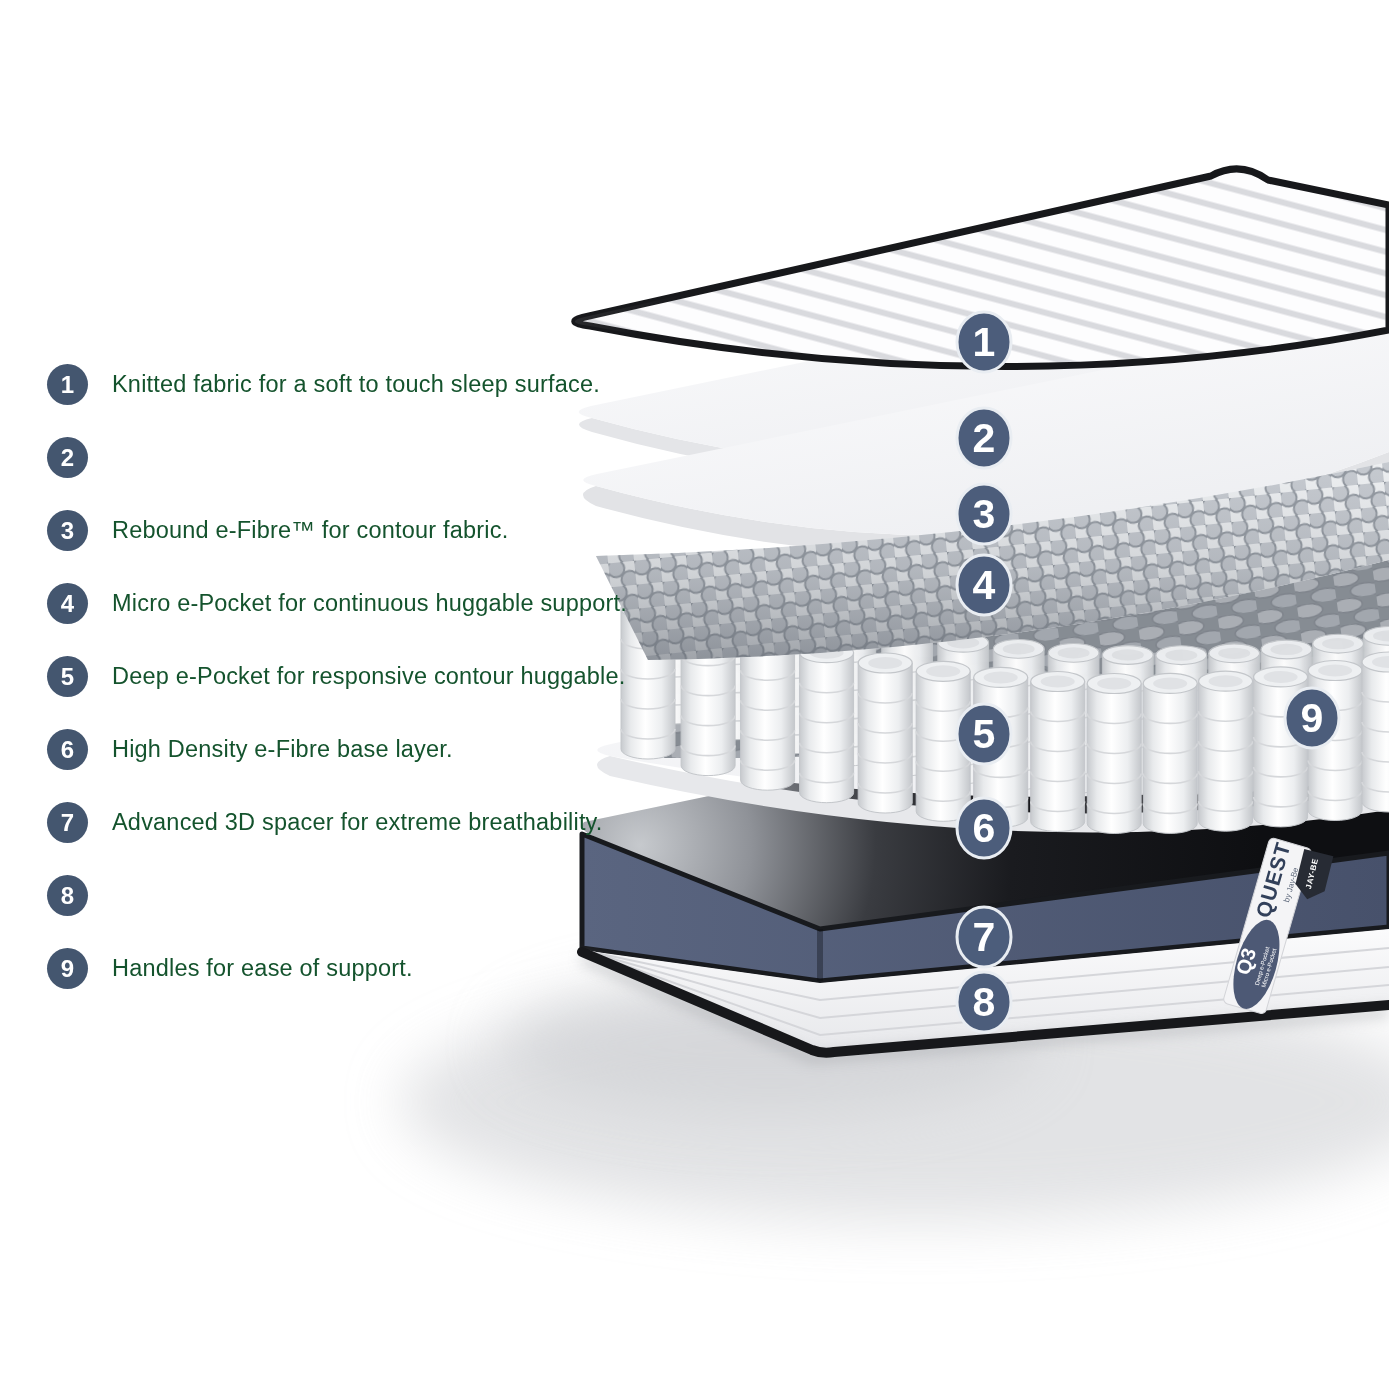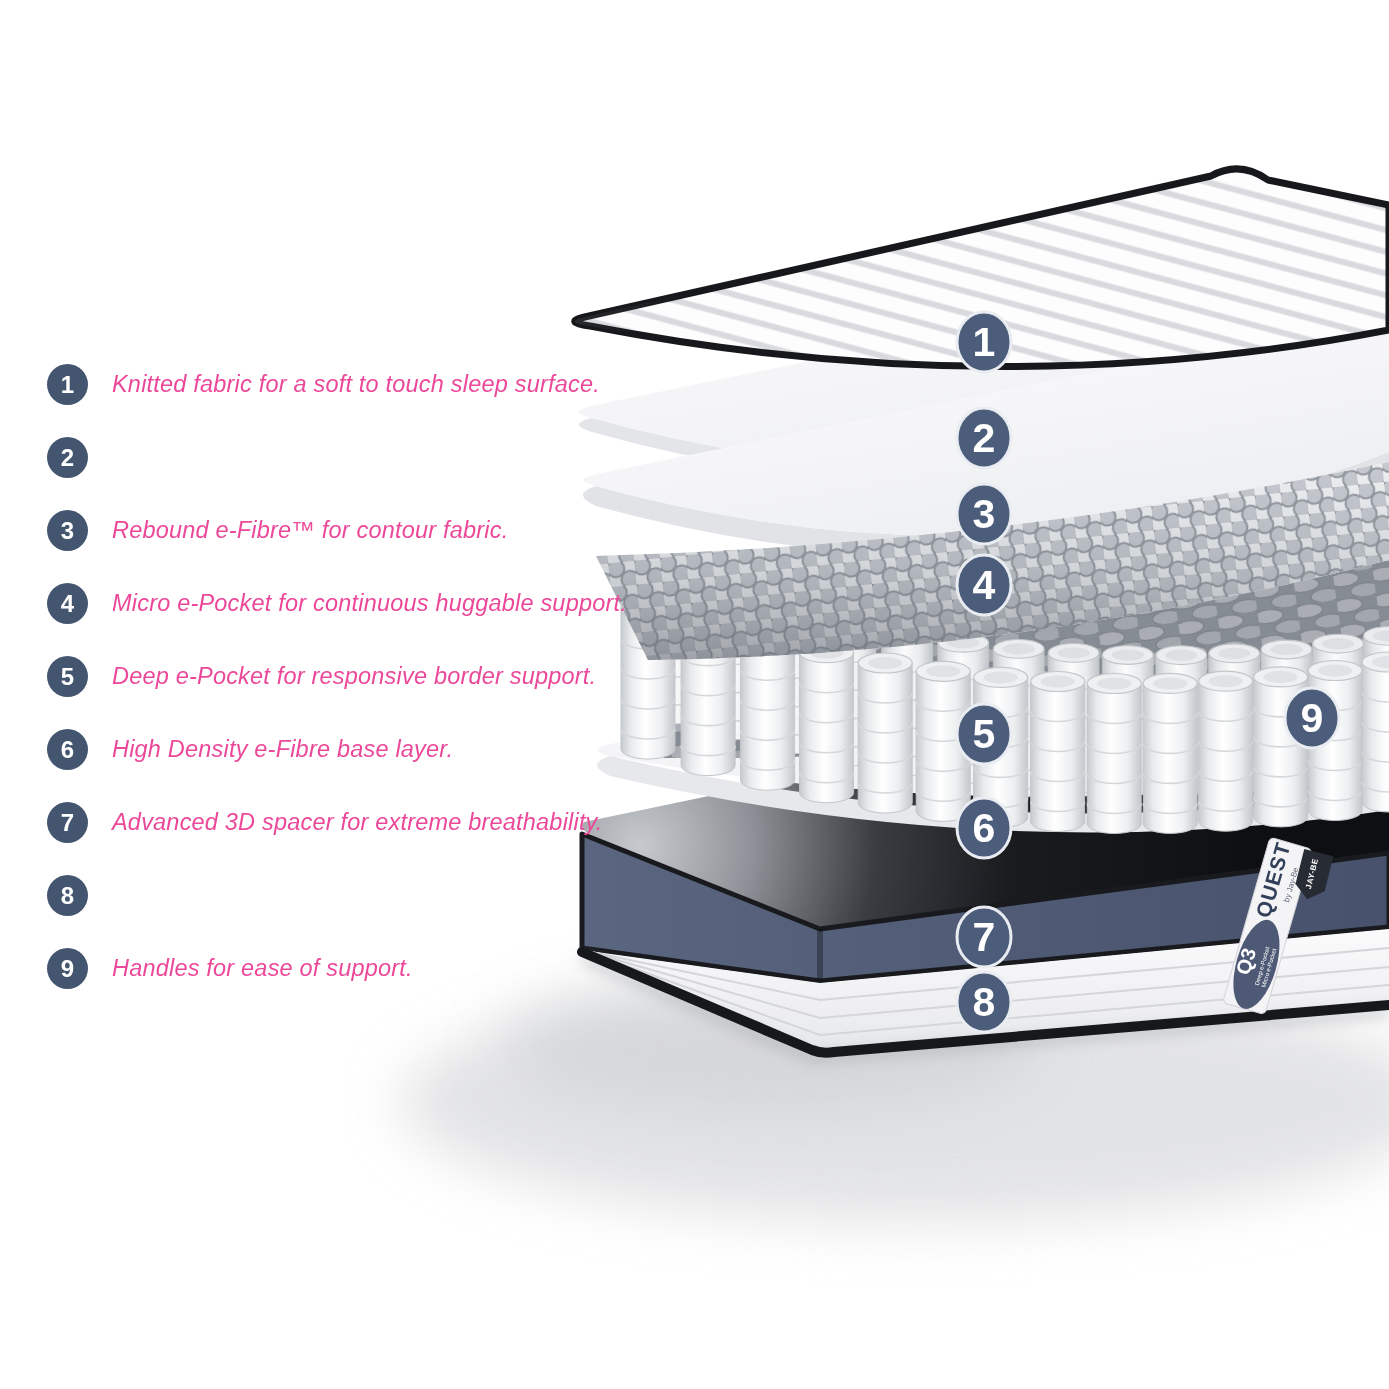--- a/index.html
+++ b/index.html
@@ -13,21 +13,21 @@
     position:absolute;left:47px;top:364px;margin:0;padding:0;list-style:none;
     display:flex;flex-direction:column;gap:32px;width:520px;
   }
   .feature-row{display:flex;align-items:center;gap:24px;height:41px;}
   .num-badge{
     flex:0 0 41px;width:41px;height:41px;border-radius:50%;
     background:#44566F;color:#ffffff;display:flex;align-items:center;justify-content:center;
     font-size:24px;font-weight:bold;line-height:1;
   }
   .feature-text{
-    color:#ec4899;font-size:23.5px;letter-spacing:.2px;white-space:nowrap;font-style:italic;
+    color:#14532d;font-size:23.5px;letter-spacing:.2px;white-space:nowrap;
   }
   
   text{font-family:"Liberation Sans", sans-serif;}
   .diagram-badge text{
     fill:#ffffff;font-size:41px;font-weight:bold;text-anchor:middle;
   }
 </style>
 </head>
 <body>
 
@@ -254,21 +254,21 @@
     <span class="num-badge">
           <span>4</span>
         </span>
     <span class="feature-text">Micro e-Pocket for continuous huggable support.</span>
   </li>
 
   <li class="feature-row">
     <span class="num-badge">
           <span>5</span>
         </span>
-    <span class="feature-text">Deep e-Pocket for responsive border support.</span>
+    <span class="feature-text">Deep e-Pocket for responsive contour huggable.</span>
   </li>
 
   <li class="feature-row">
     <span class="num-badge">
           <span>6</span>
         </span>
     <span class="feature-text">High Density e-Fibre base layer.</span>
   </li>
 
   <li class="feature-row">

